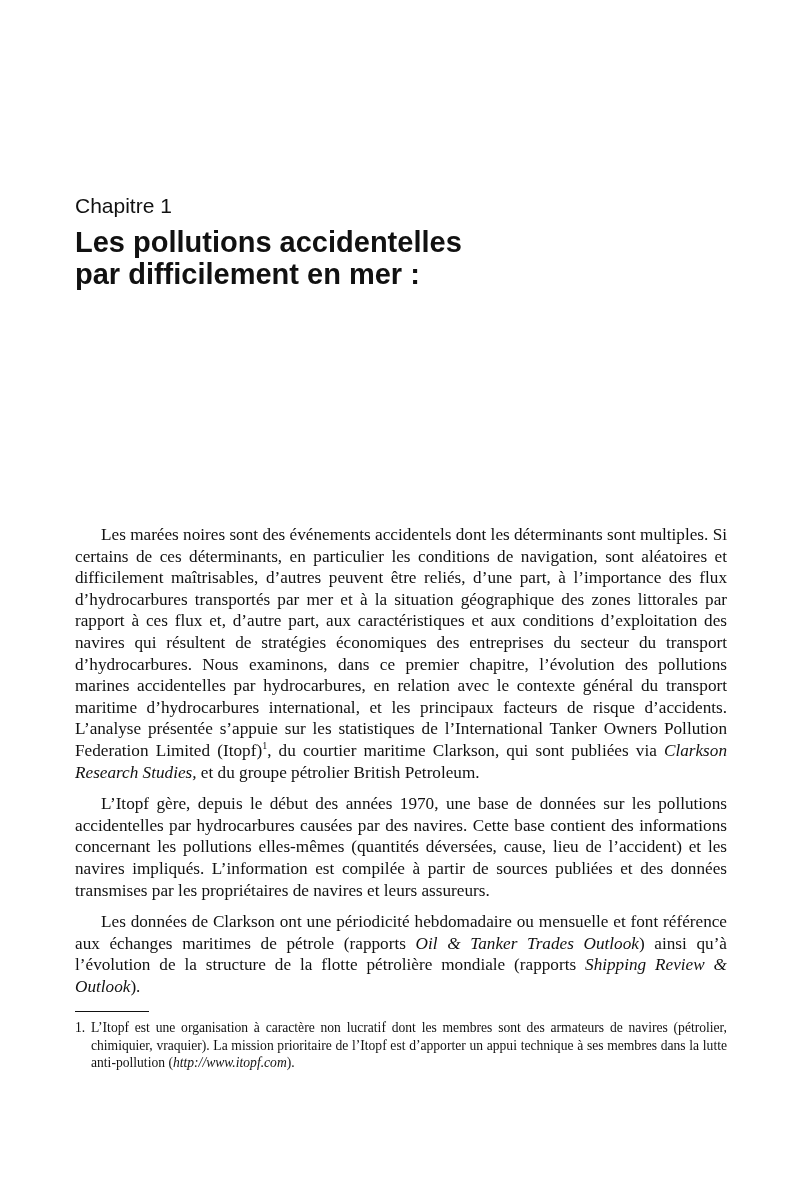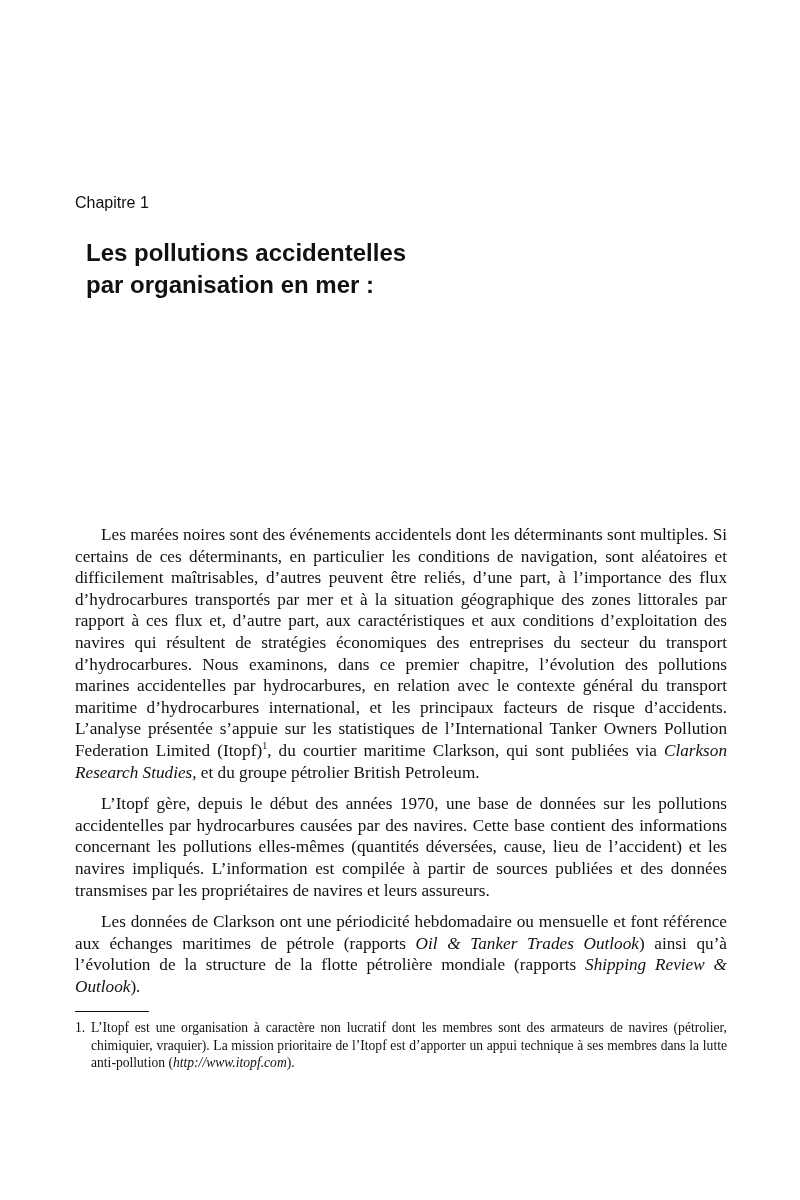--- a/index.html
+++ b/index.html
@@ -1,23 +1,23 @@
 <!DOCTYPE html>
 <html><head>
   <meta charset="utf-8">
   <style>
     html, body { margin: 0; padding: 0; background: #ffffff; }
     body { width: 800px; height: 1200px; position: relative; overflow: hidden; color: #111; }
     .chapter-label {
       position: absolute; left: 75px; top: 194px;
-      font-family: "Liberation Sans", sans-serif; font-size: 16px; font-weight: normal; color: #111;
+      font-family: "Liberation Sans", sans-serif; font-size: 21px; font-weight: normal; color: #111;
     }
     .chapter-title {
-      position: absolute; left: 75px; top: 226px; width: 560px; margin: 11px;
-      font-family: "Liberation Sans", sans-serif; font-size: 24px; font-weight: bold; line-height: 32px; color: #111;
+      position: absolute; left: 75px; top: 226px; width: 560px; margin: 0;
+      font-family: "Liberation Sans", sans-serif; font-size: 29px; font-weight: bold; line-height: 32px; color: #111;
     }
     .chapter-title span { display: block; }
     .body-text {
       position: absolute; left: 75px; top: 524px; width: 652px;
       font-family: "Liberation Serif", serif; font-size: 17.2px; line-height: 21.6px; color: #111;
     }
     .body-text p { margin: 0 0 10px 0; text-indent: 26px; text-align: justify; }
     sup { font-size: 10px; line-height: 0; vertical-align: super; }
     .footnote-rule {
       position: absolute; left: 75px; top: 1011px; width: 74px; height: 0; border-top: 1px solid #111;
@@ -31,21 +31,21 @@
     .footnote .ftext { margin-left: 16px; display: block; }
     em { font-style: italic; }
   </style>
 </head>
 <body>
 
 <div class="chapter-label">Chapitre 1</div>
 
 <h1 class="chapter-title">
   <span>Les pollutions accidentelles</span>
-  <span>par organisation en mer :</span>
+  <span>par difficilement en mer :</span>
 </h1>
 
 <div class="body-text">
   <p><span>Les marées noires sont des événements accidentels dont les déterminants sont multiples. Si certains de ces déterminants, en particulier les conditions de navigation, sont aléatoires et difficilement maîtrisables, d’autres peuvent être reliés, d’une part, à l’importance des flux d’hydrocarbures transportés par mer et à la situation géographique des zones littorales par rapport à ces flux et, d’autre part, aux caractéristiques et aux conditions d’exploitation des navires qui résultent de stratégies économiques des entreprises du secteur du transport d’hydrocarbures. Nous examinons, dans ce premier chapitre, l’évolution des pollutions marines accidentelles par hydrocarbures, en relation avec le contexte général du transport maritime d’hydrocarbures international, et les principaux facteurs de risque d’accidents. L’analyse présentée s’appuie sur les statistiques de l’International Tanker Owners Pollution Federation Limited (Itopf)</span><sup>1</sup><span>, du courtier maritime Clarkson, qui sont publiées via </span><em>Clarkson Research Studies,</em><span> et du groupe pétrolier British Petroleum.</span></p>
   <p>L’Itopf gère, depuis le début des années 1970, une base de données sur les pollutions accidentelles par hydrocarbures causées par des navires. Cette base contient des informations concernant les pollutions elles-mêmes (quantités déversées, cause, lieu de l’accident) et les navires impliqués. L’information est compilée à partir de sources publiées et des données transmises par les propriétaires de navires et leurs assureurs.</p>
   <p><span>Les données de Clarkson ont une périodicité hebdomadaire ou mensuelle et font référence aux échanges maritimes de pétrole (rapports </span><em>Oil &amp; Tanker Trades Outlook</em><span>) ainsi qu’à l’évolution de la structure de la flotte pétrolière mondiale (rapports </span><em>Shipping Review &amp; Outlook</em><span>).</span></p>
 </div>
 
 <div class="footnote-rule"></div>
 

